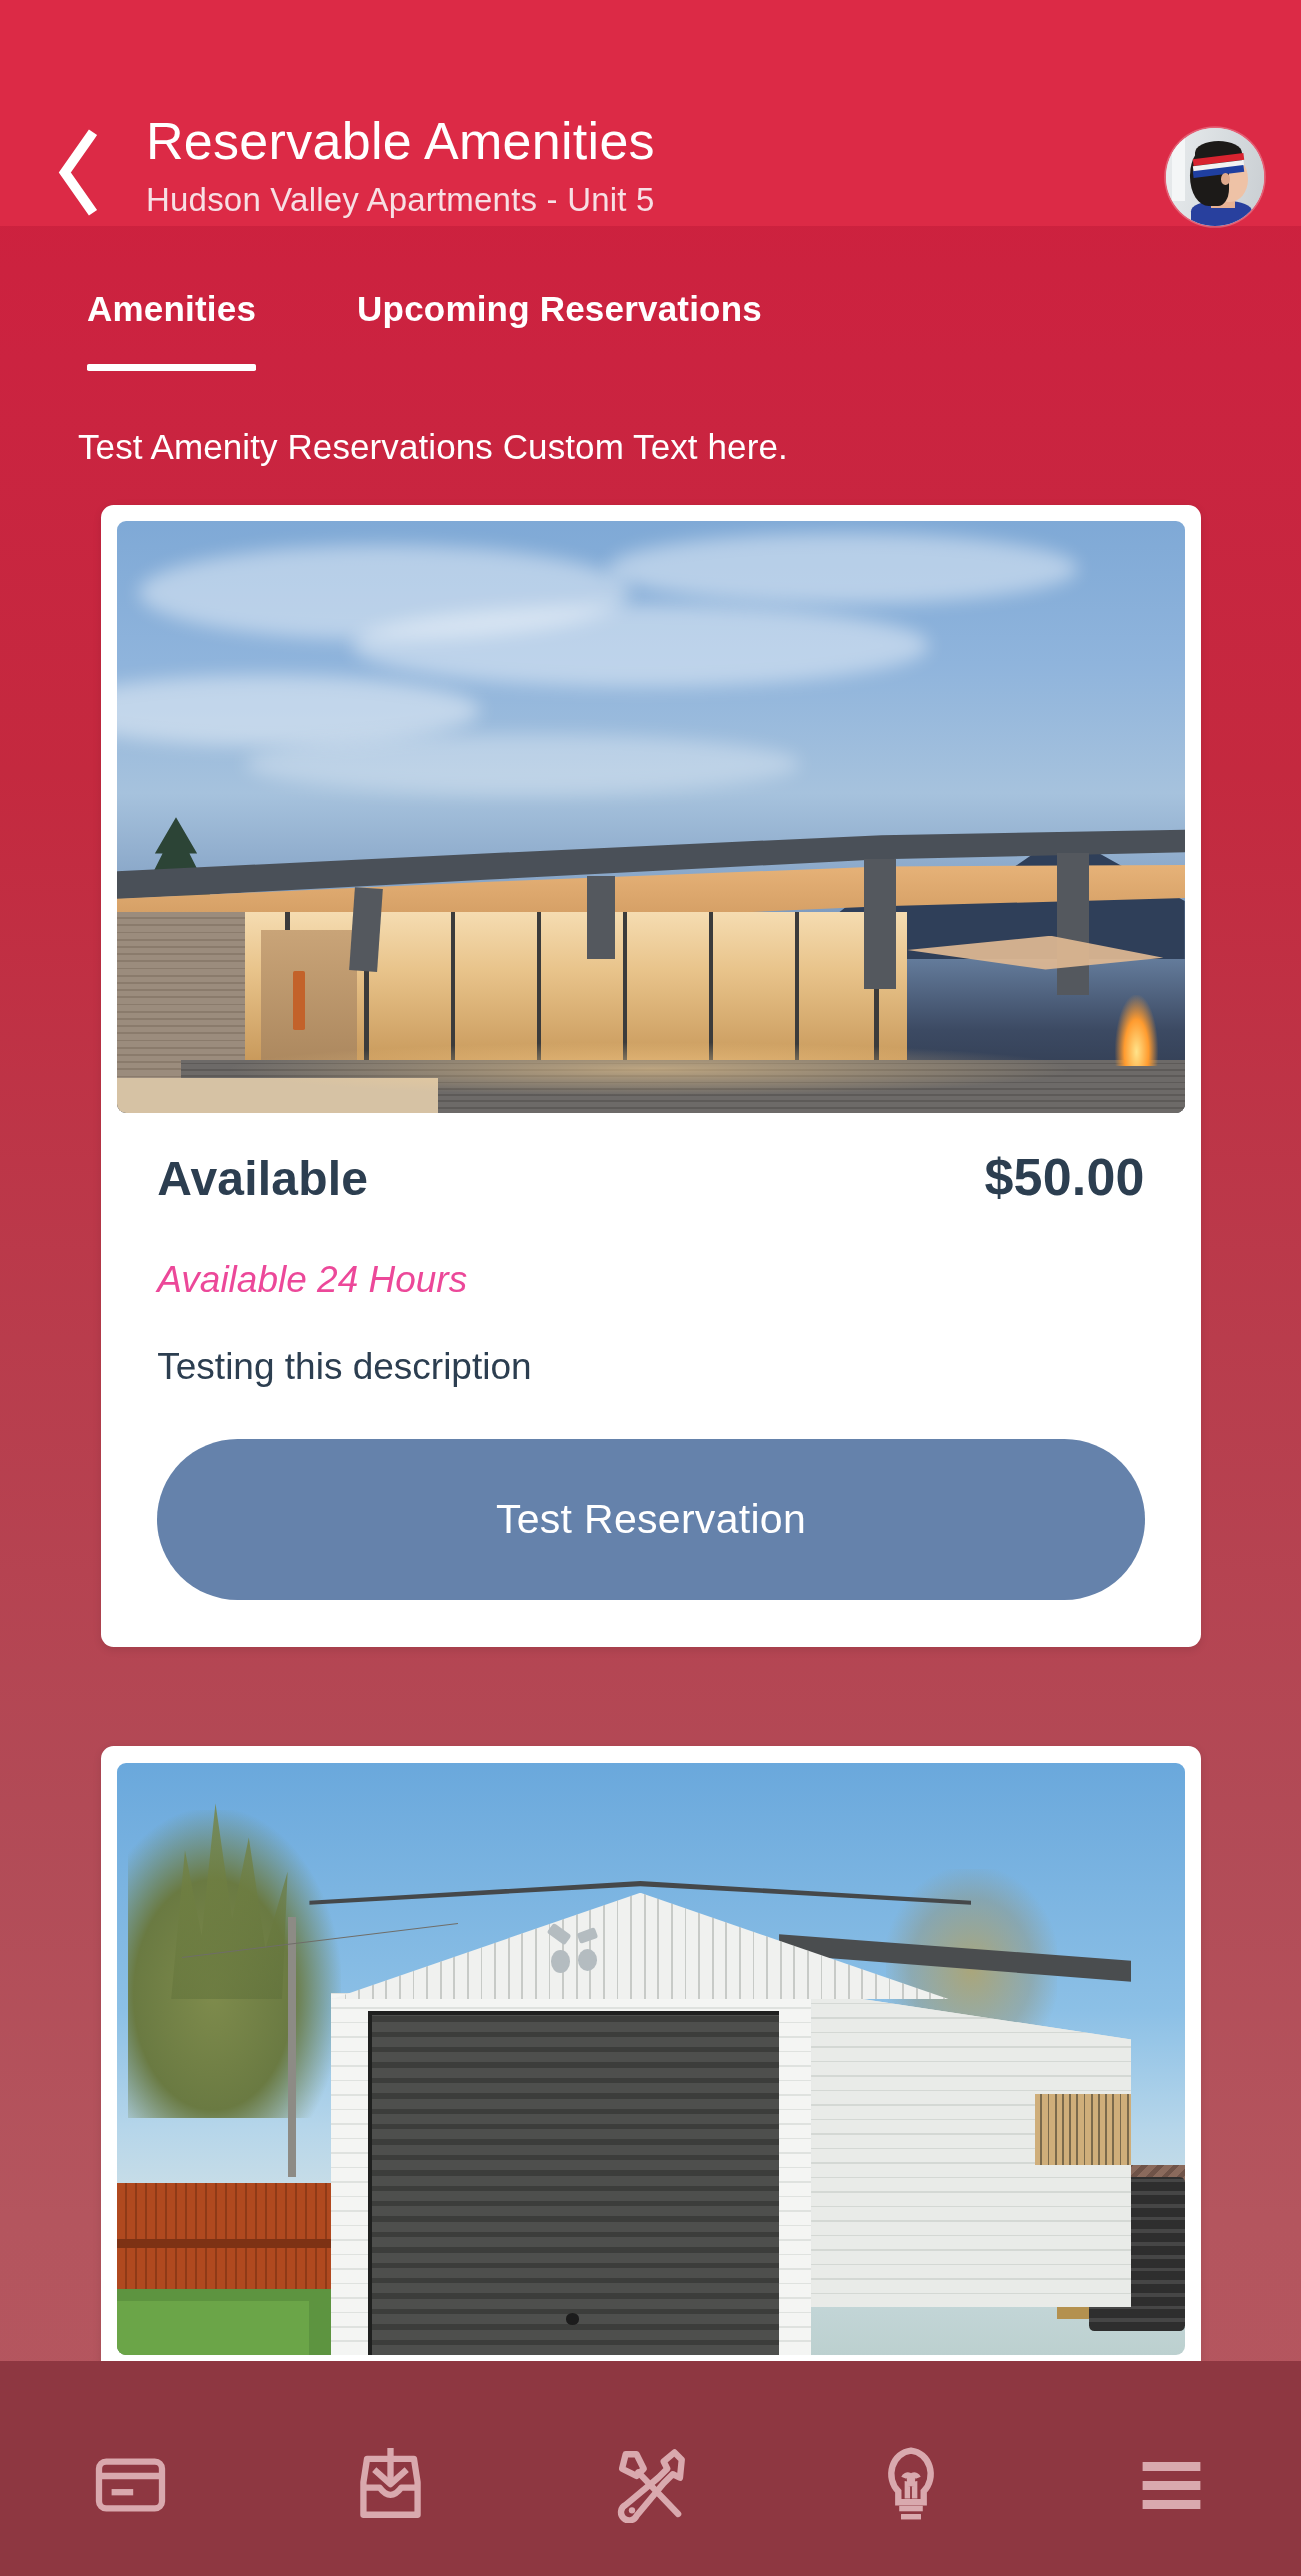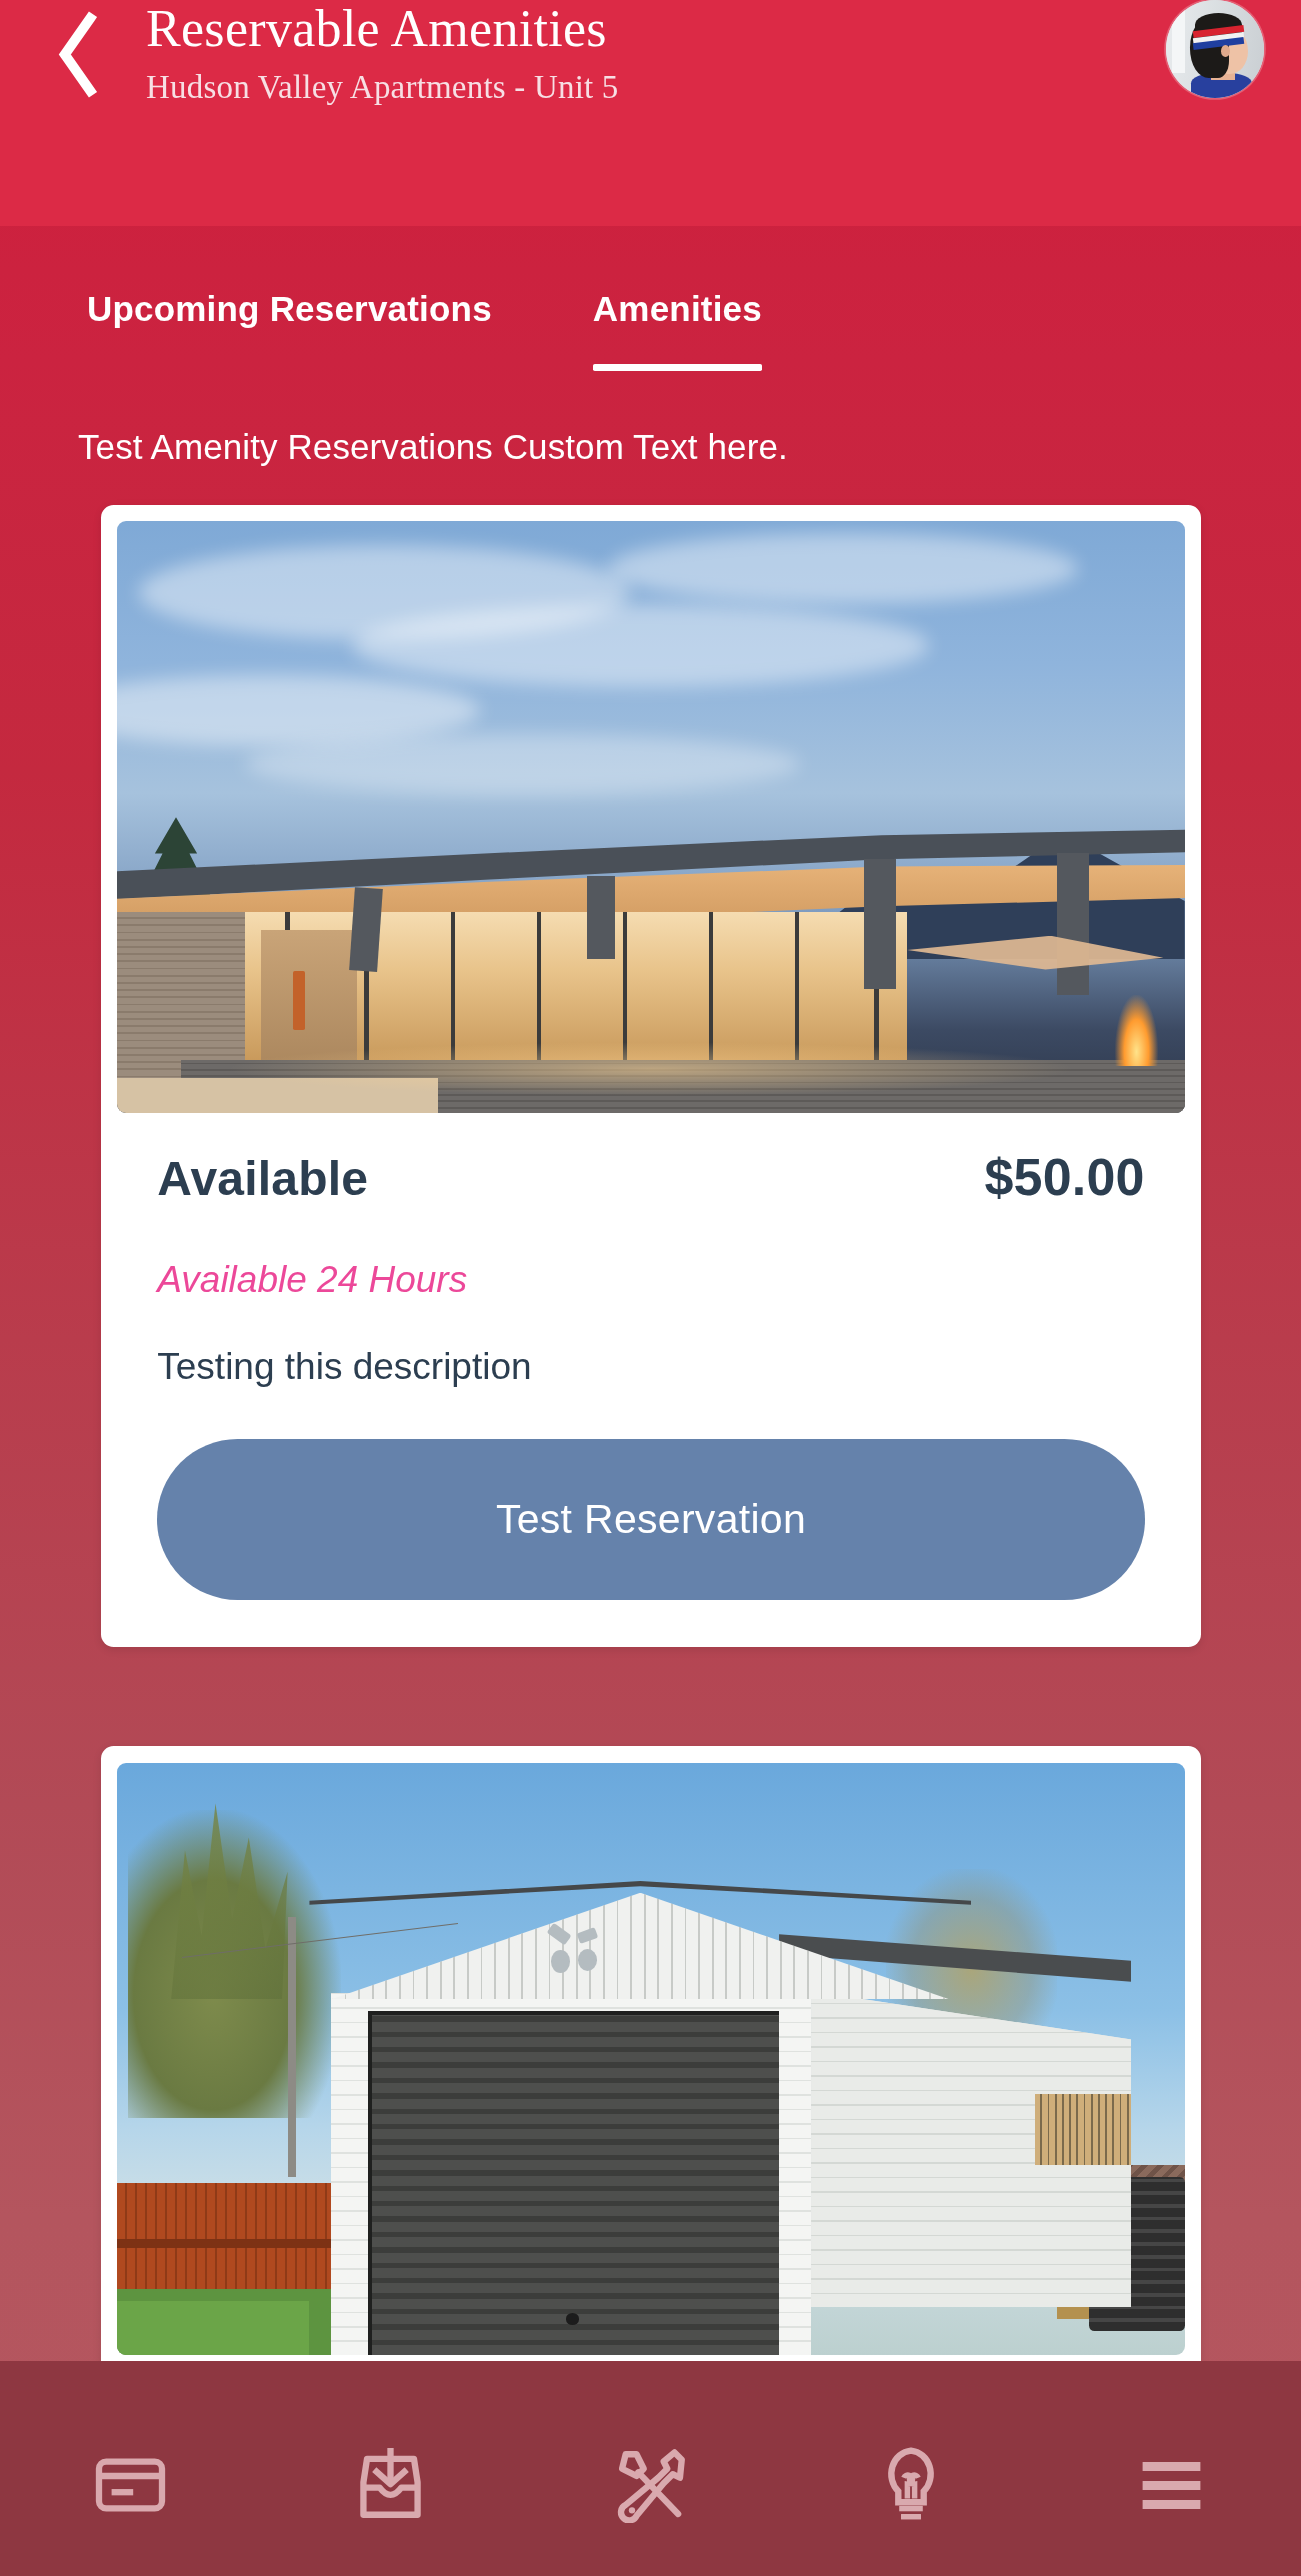--- a/index.html
+++ b/index.html
@@ -17,23 +17,22 @@
       #b24a56 70%,
       #b4555e 86%,
       #b5565f 100%);
     overflow:hidden;
   }
 
   
   .header{
     position:relative; height:226px;
     background:#dc2a46;
-    display:flex; align-items:flex-start;
+    display:flex; align-items:flex-end;
     padding:0 38px 0 54px;
-    font-family:Liberation Serif, serif;
   }
   .back-btn{
     width:67px; height:108px;
     display:flex; align-items:center; justify-content:flex-start;
     flex:0 0 auto; cursor:pointer;
   }
   .back-btn svg{ display:block; }
   .header-titles{
     flex:1 1 auto; padding-left:25px; padding-bottom:7.2px;
     min-width:0;
@@ -251,26 +250,26 @@
       <div class="av-hairback"></div>
       <div class="av-hairtop"></div>
       <div class="av-band-r"></div>
       <div class="av-band-w"></div>
       <div class="av-band-b"></div>
       <div class="av-ear"></div>
     </div>
   </div>
 
   <div class="tabs">
-    <div class="tab">
-      <span class="tab-label">Upcoming Reservations</span>
-    </div>
     <div class="tab active">
       <span class="tab-label">Amenities</span>
       <span class="tab-underline"></span>
+    </div>
+    <div class="tab">
+      <span class="tab-label">Upcoming Reservations</span>
     </div>
   </div>
 
   <div class="custom-text">Test Amenity Reservations Custom Text here.</div>
 
   <div class="cards-wrap">
 
     <div class="card">
       <div class="card-img">
         <div class="ch">

